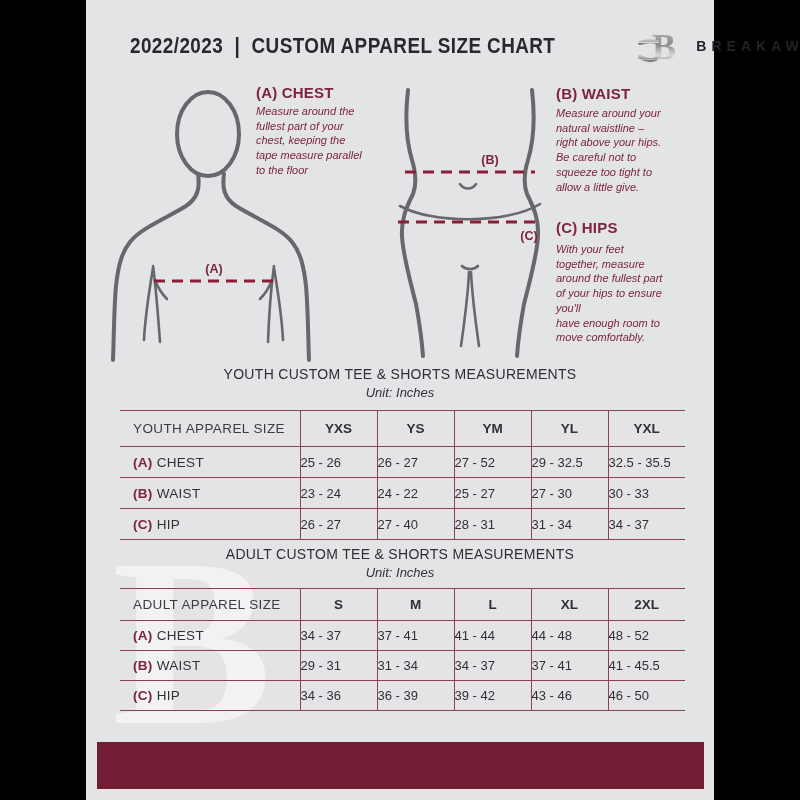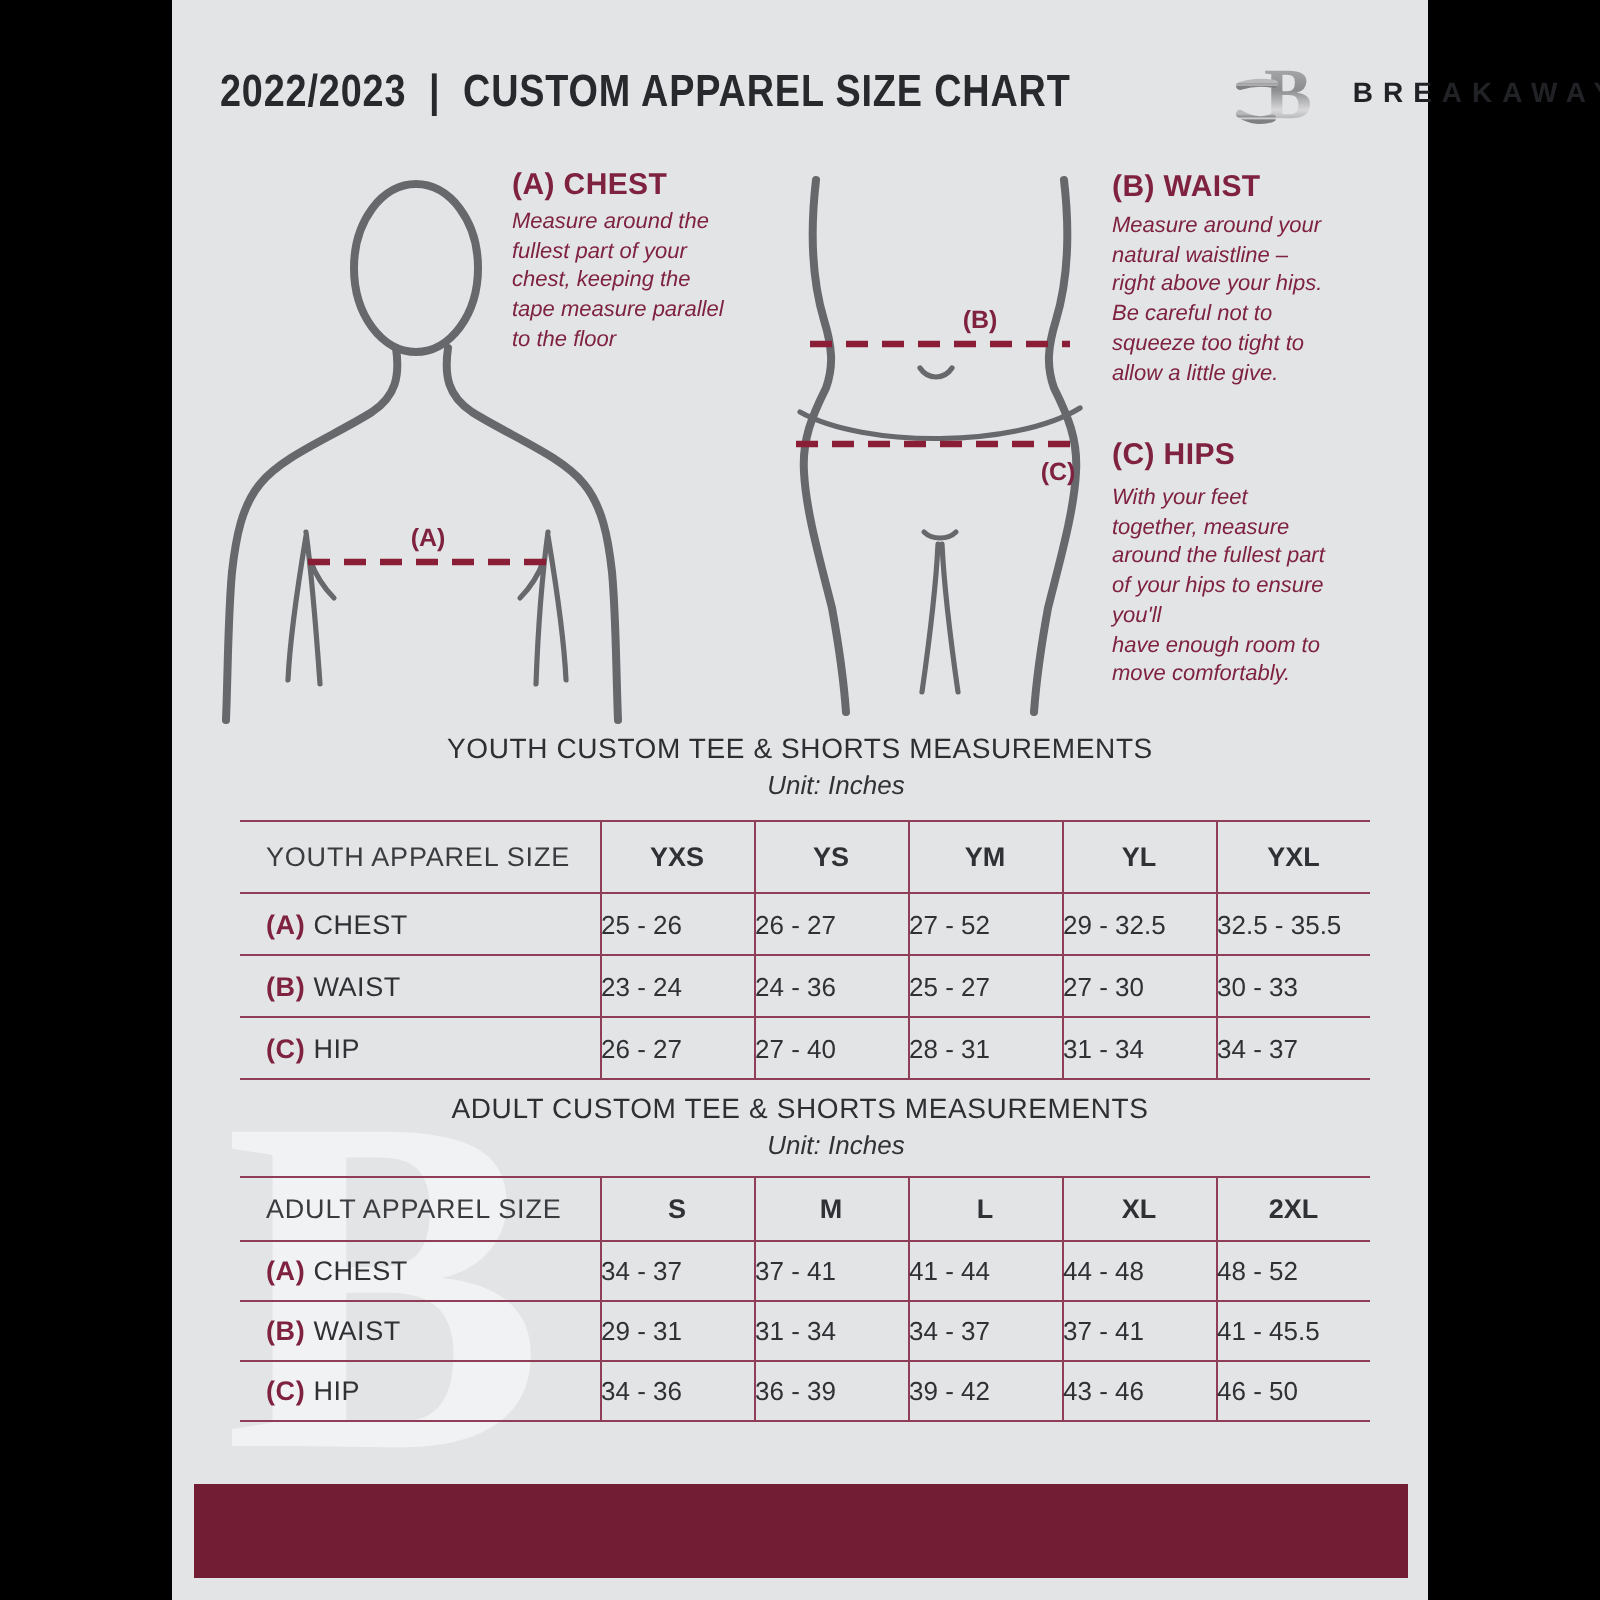--- a/index.html
+++ b/index.html
@@ -13,37 +13,37 @@
   }
   *{margin:0;padding:0;box-sizing:border-box;}
   body{font-family:"Liberation Sans",sans-serif;background:#000;}
   .stage{position:relative;width:800px;height:800px;background:#000;overflow:hidden;}
   .page{position:absolute;left:86px;top:0;width:628px;height:800px;background:var(--page-bg);}
   .page>*{position:absolute;z-index:1;}
 
   .watermark{z-index:0;left:26px;top:528px;font-family:"Liberation Serif",serif;font-weight:bold;
     font-size:240px;line-height:.95;color:rgba(255,255,255,.5);}
 
-  .hdr{left:24px;top:24px;right:26px;height:44px;display:flex;align-items:center;}
+  .hdr{left:44px;top:24px;right:26px;height:44px;display:flex;align-items:center;}
   .hdr-title{font-weight:700;font-size:22.5px;letter-spacing:.5px;color:var(--text-dark);
     transform:scaleX(.84);transform-origin:left center;white-space:pre;}
   .brand{margin-left:auto;display:flex;align-items:center;gap:10px;}
   .brand-name{font-weight:700;font-size:14px;letter-spacing:5px;color:#202226;}
 
   .fig{overflow:visible;}
   .body-line{fill:none;stroke:var(--silhouette-gray);stroke-width:4;stroke-linecap:round;}
   .body-line.thin{stroke-width:2.6;}
   .dash{fill:none;stroke:var(--dash-maroon);stroke-width:3.2;stroke-dasharray:11 7;stroke-linecap:butt;}
   .marker{font-family:"Liberation Sans",sans-serif;font-weight:700;font-size:12.5px;fill:var(--accent-maroon);}
 
   .guide-h{font-weight:700;font-size:15px;letter-spacing:.2px;color:var(--accent-maroon);}
   .guide-p{font-style:italic;font-size:11px;line-height:1.34;color:var(--accent-maroon);white-space:pre-line;}
 
   .tbl-title{left:0;width:628px;text-align:center;font-weight:400;font-size:14px;letter-spacing:.3px;color:#2d2f32;}
-  .tbl-unit{left:0;width:628px;text-align:center;font-style:italic;font-size:13px;color:#303236;margin-left:18px;}
+  .tbl-unit{left:0;width:628px;text-align:center;font-style:italic;font-size:13px;color:#303236;}
 
   .size-table{left:34px;width:565px;border-collapse:collapse;table-layout:fixed;
     border-top:1.5px solid var(--table-line);border-bottom:1.5px solid var(--table-line);}
   .size-table col.c0{width:180px;}
   .size-table col.c{width:77px;}
   .size-table tbody tr{border-top:1.5px solid var(--table-line);}
   .size-table th+th,.size-table td+td{border-left:1.5px solid var(--table-line);}
   .size-table thead tr{height:36px;}
   .size-table tbody tr{height:31px;}
   .size-table.adult thead tr{height:32px;}
@@ -157,21 +157,21 @@
           <td class="lbl"><span class="key">(A)</span> <span>CHEST</span></td>
           <td>25 - 26</td>
           <td>26 - 27</td>
           <td>27 - 52</td>
           <td>29 - 32.5</td>
           <td>32.5 - 35.5</td>
         </tr>
         <tr>
           <td class="lbl"><span class="key">(B)</span> <span>WAIST</span></td>
           <td>23 - 24</td>
-          <td>24 - 36</td>
+          <td>24 - 22</td>
           <td>25 - 27</td>
           <td>27 - 30</td>
           <td>30 - 33</td>
         </tr>
         <tr>
           <td class="lbl"><span class="key">(C)</span> <span>HIP</span></td>
           <td>26 - 27</td>
           <td>27 - 40</td>
           <td>28 - 31</td>
           <td>31 - 34</td>

